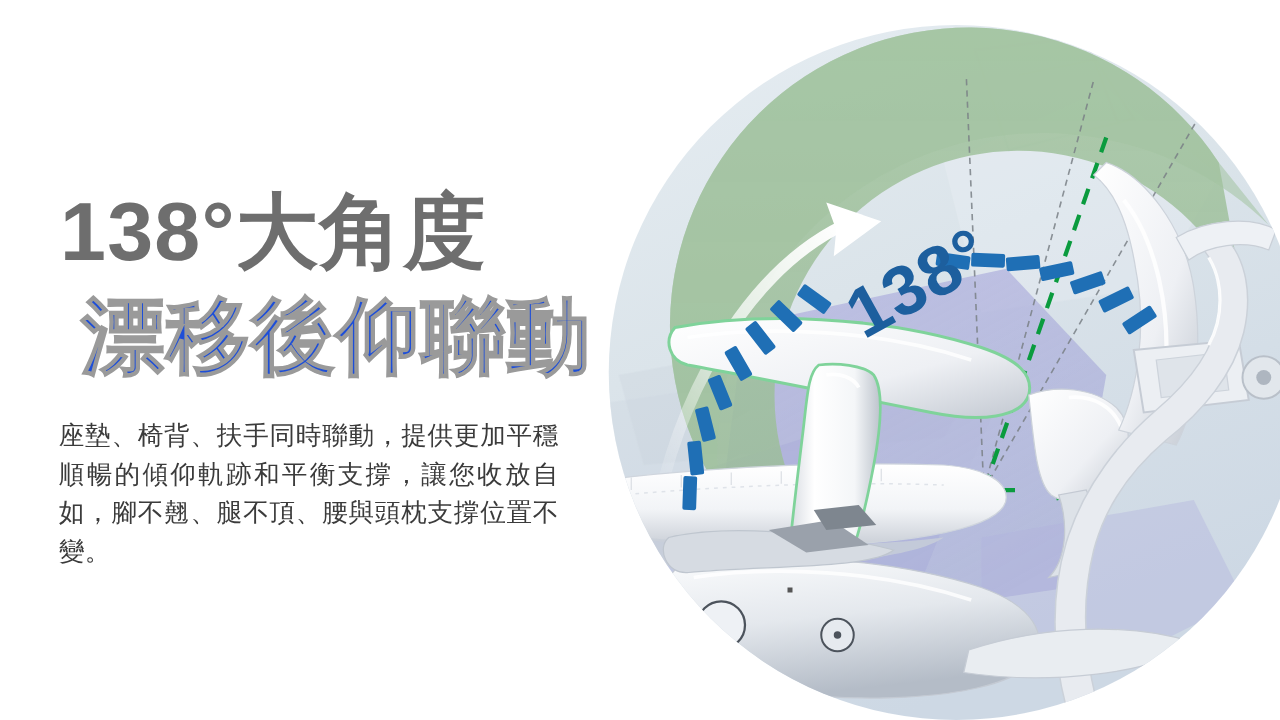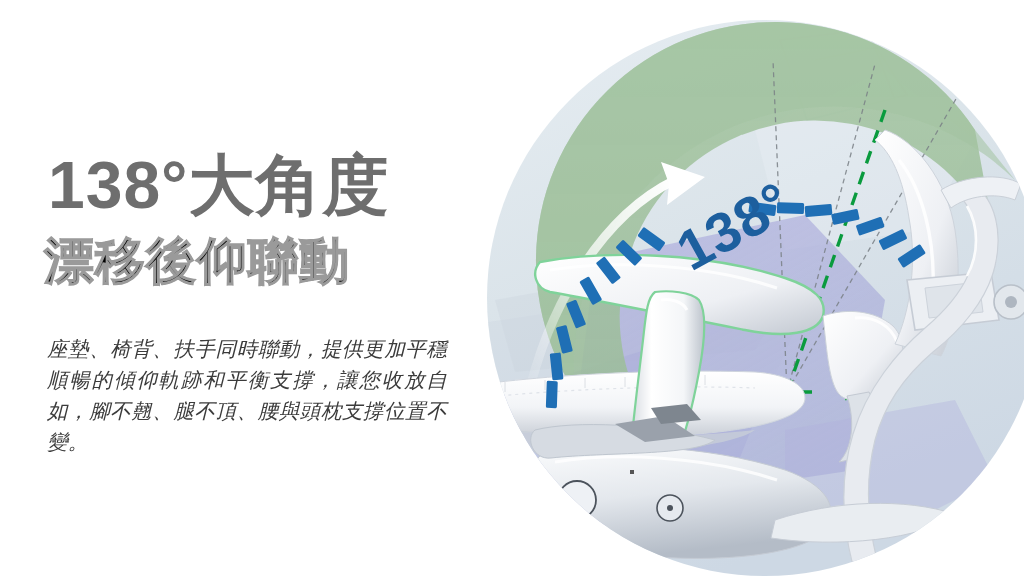--- a/index.html
+++ b/index.html
@@ -18,37 +18,36 @@
   }
   .headline-1{
     position:absolute;left:48px;top:152px;
     font-size:66px;line-height:1;
     font-weight:bold;
     letter-spacing:1px;
     color:#6e6e6e;
     white-space:nowrap;
   }
   .headline-2{
-    position:absolute;left:44px;top:236px;
-    font-size:50px;line-height:1;
+    position:absolute;left:65px;top:236px;
+    font-size:67px;line-height:1;
     font-weight:bold;
     letter-spacing:1px;
-    color:#000000;
+    color:#1d4ed8;
     -webkit-text-stroke:1.4px #9a9a9a;
     text-shadow:0 0 0 rgba(0,0,0,0);
     white-space:nowrap;
   }
   .body-copy{
     position:absolute;left:47px;top:333px;width:400px;
     font-size:20.5px;
     line-height:1.52;
     color:#3b3b3b;
     letter-spacing:0.2px;
     text-align:justify;
-    font-style:italic;
   }
 
   
   .illus{
     position:absolute;left:455px;top:0;width:569px;height:576px;
   }
   .illus svg{display:block;width:569px;height:576px;}
 </style>
 </head>
 <body>

